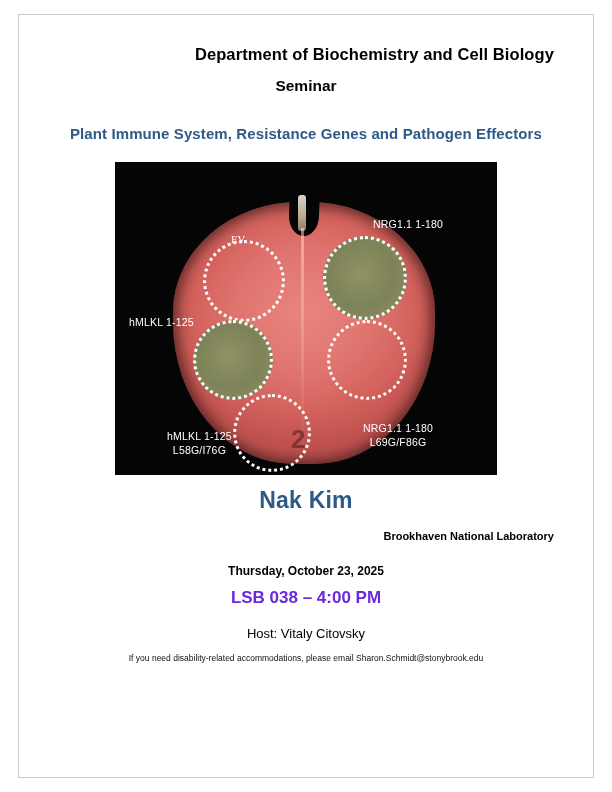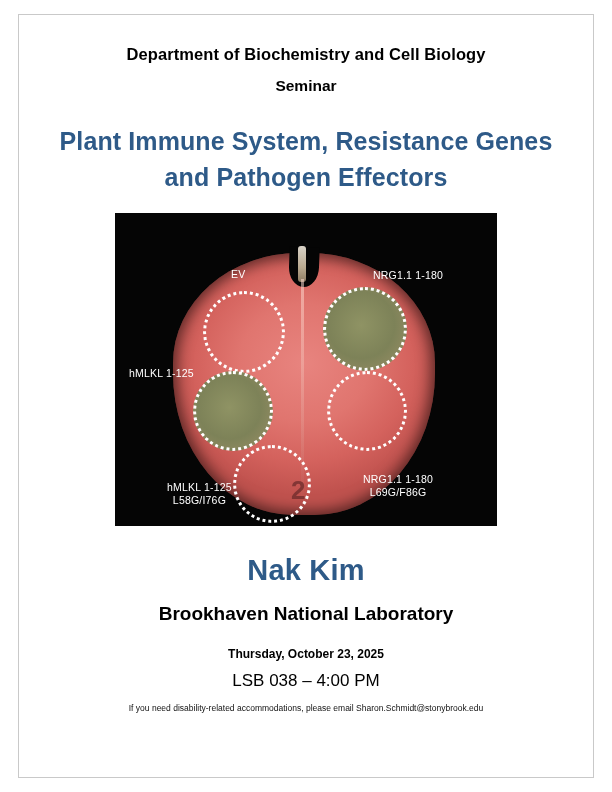--- a/index.html
+++ b/index.html
@@ -39,29 +39,30 @@
     box-sizing: border-box;
     padding: 22px 40px 16px 40px;
     text-align: center;
   }
   .dept-line {
     font-size: 16.5px;
     font-weight: bold;
     letter-spacing: 0.1px;
     line-height: 1.25;
     margin-top: 8px;
+    text-align: right;
   }
   .seminar-line {
     font-size: 15.5px;
     font-weight: bold;
     margin-top: 12px;
   }
   .talk-title {
     color: #2e5a88;
-    font-size: 25px;
+    font-size: 15px;
     font-weight: bold;
     line-height: 1.45;
     margin-top: 28px;
     letter-spacing: 0.1px;
   }
   .image-wrap {
     margin-top: 18px;
     display: flex;
     justify-content: center;
   }
@@ -129,55 +130,56 @@
   .spot5 { left: 118px; top: 232px; width: 78px; height: 78px; }
   .fig-label {
     position: absolute;
     color: #ffffff;
     font-size: 10.5px;
     font-family: "Liberation Sans", sans-serif;
     line-height: 1.25;
     white-space: pre-line;
     letter-spacing: 0.2px;
   }
-  .lbl-ev      { left: 116px; top: 55px; }
+  .lbl-ev      { left: 116px; top: 71px; font-family: Liberation Serif, serif; }
   .lbl-nrg     { left: 258px; top: 56px; }
   .lbl-hmlkl   { left: 14px;  top: 154px; }
   .lbl-hmlkl2  { left: 52px;  top: 268px; }
   .lbl-nrg2    { left: 248px; top: 260px; }
   .leaf-number {
     position: absolute;
     left: 176px;
     top: 262px;
     color: #6d2b2b;
     font-size: 26px;
     font-weight: bold;
     opacity: 0.75;
   }
   .speaker {
     color: #2e5a88;
-    font-size: 29px;
-    font-weight: bold;
-    margin-top: 28px;
+    font-size: 23px;
+    font-weight: bold;
+    margin-top: 12px;
     letter-spacing: 0.2px;
   }
   .affiliation {
-    font-size: 19px;
+    font-size: 11px;
     font-weight: bold;
     margin-top: 16px;
+    text-align: right;
   }
   .date-line {
     font-size: 12px;
     font-weight: bold;
     margin-top: 22px;
   }
   .location-line {
-    color: #000000;
+    color: #6d28d9;
     font-size: 17px;
-    font-weight: normal;
+    font-weight: bold;
     margin-top: 10px;
   }
   .host-line {
     font-size: 13px;
     margin-top: 18px;
   }
   .accessibility-line {
     font-size: 8.5px;
     margin-top: 12px;
     color: #111111;
@@ -225,17 +227,18 @@
     </div>
 
     <div class="speaker">Nak Kim</div>
 
     <div class="affiliation">Brookhaven National Laboratory</div>
 
     <div class="date-line">Thursday, October 23, 2025</div>
 
     <div class="location-line">LSB 038 – 4:00 PM</div>
 
+    <div class="host-line">Host: Vitaly Citovsky</div>
 
     <div class="accessibility-line">If you need disability-related accommodations, please email Sharon.Schmidt@stonybrook.edu</div>
 
   </div>
 </div>
 
 </body></html>

